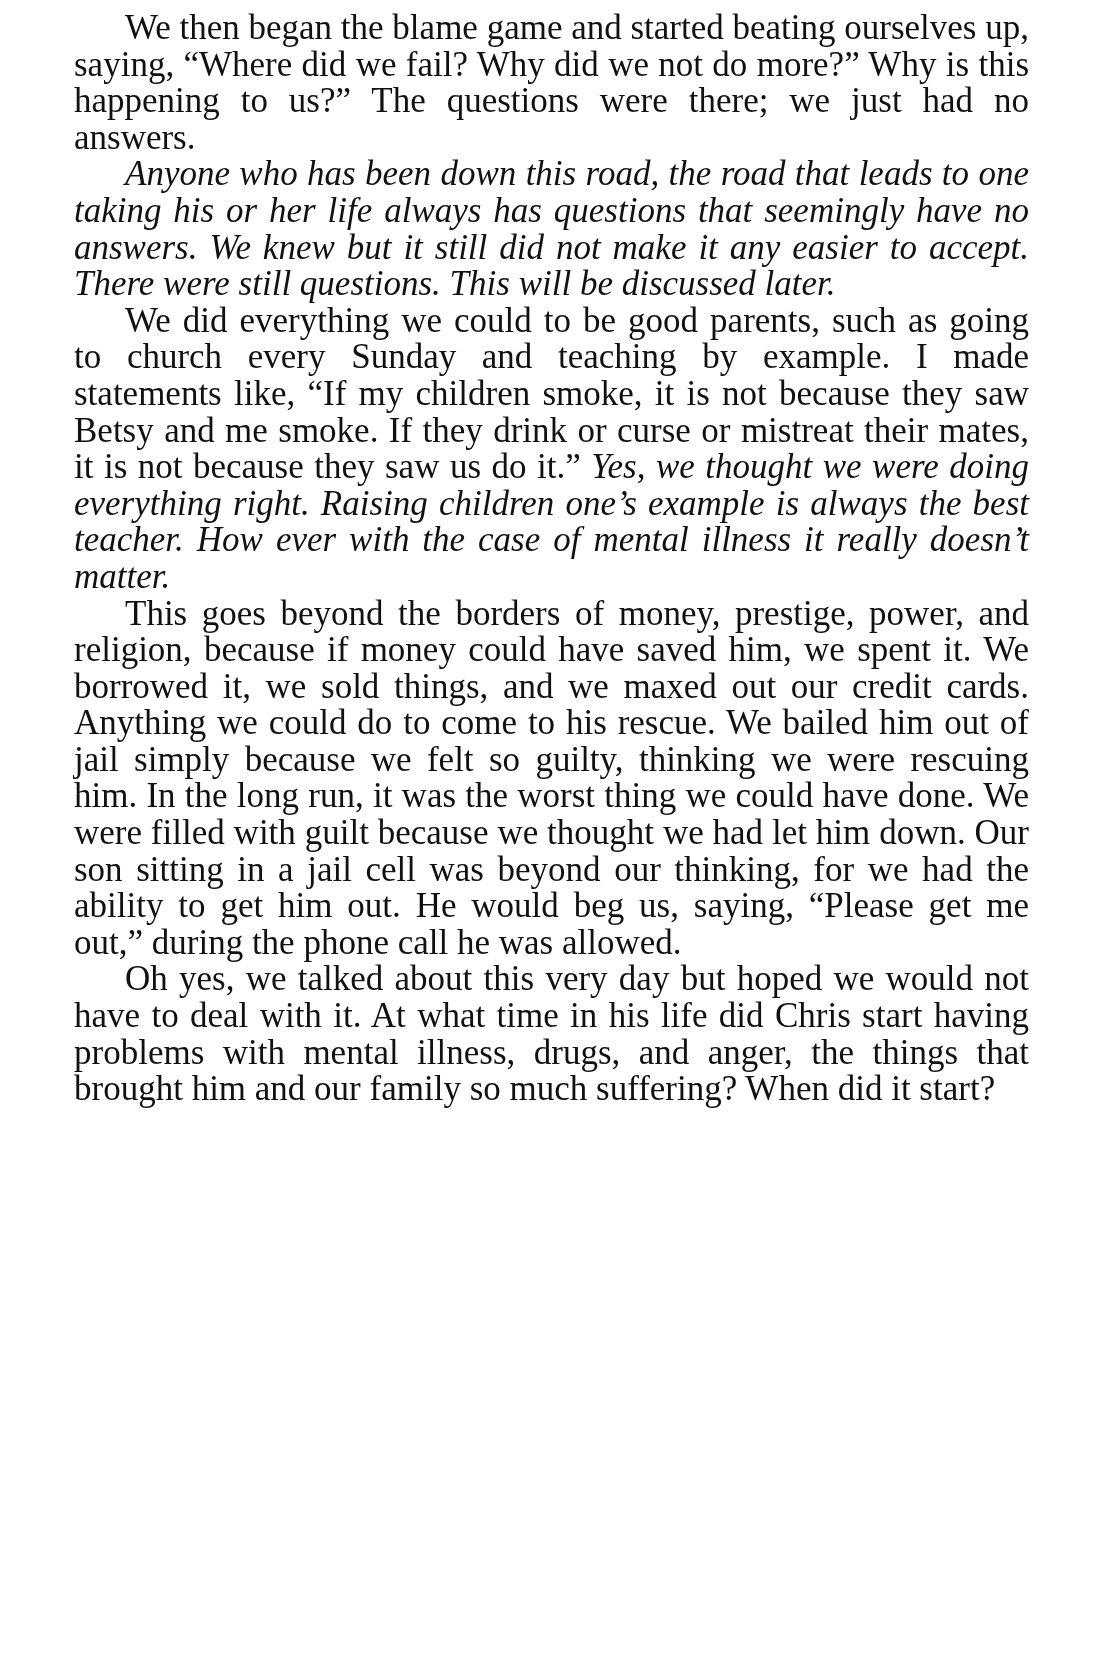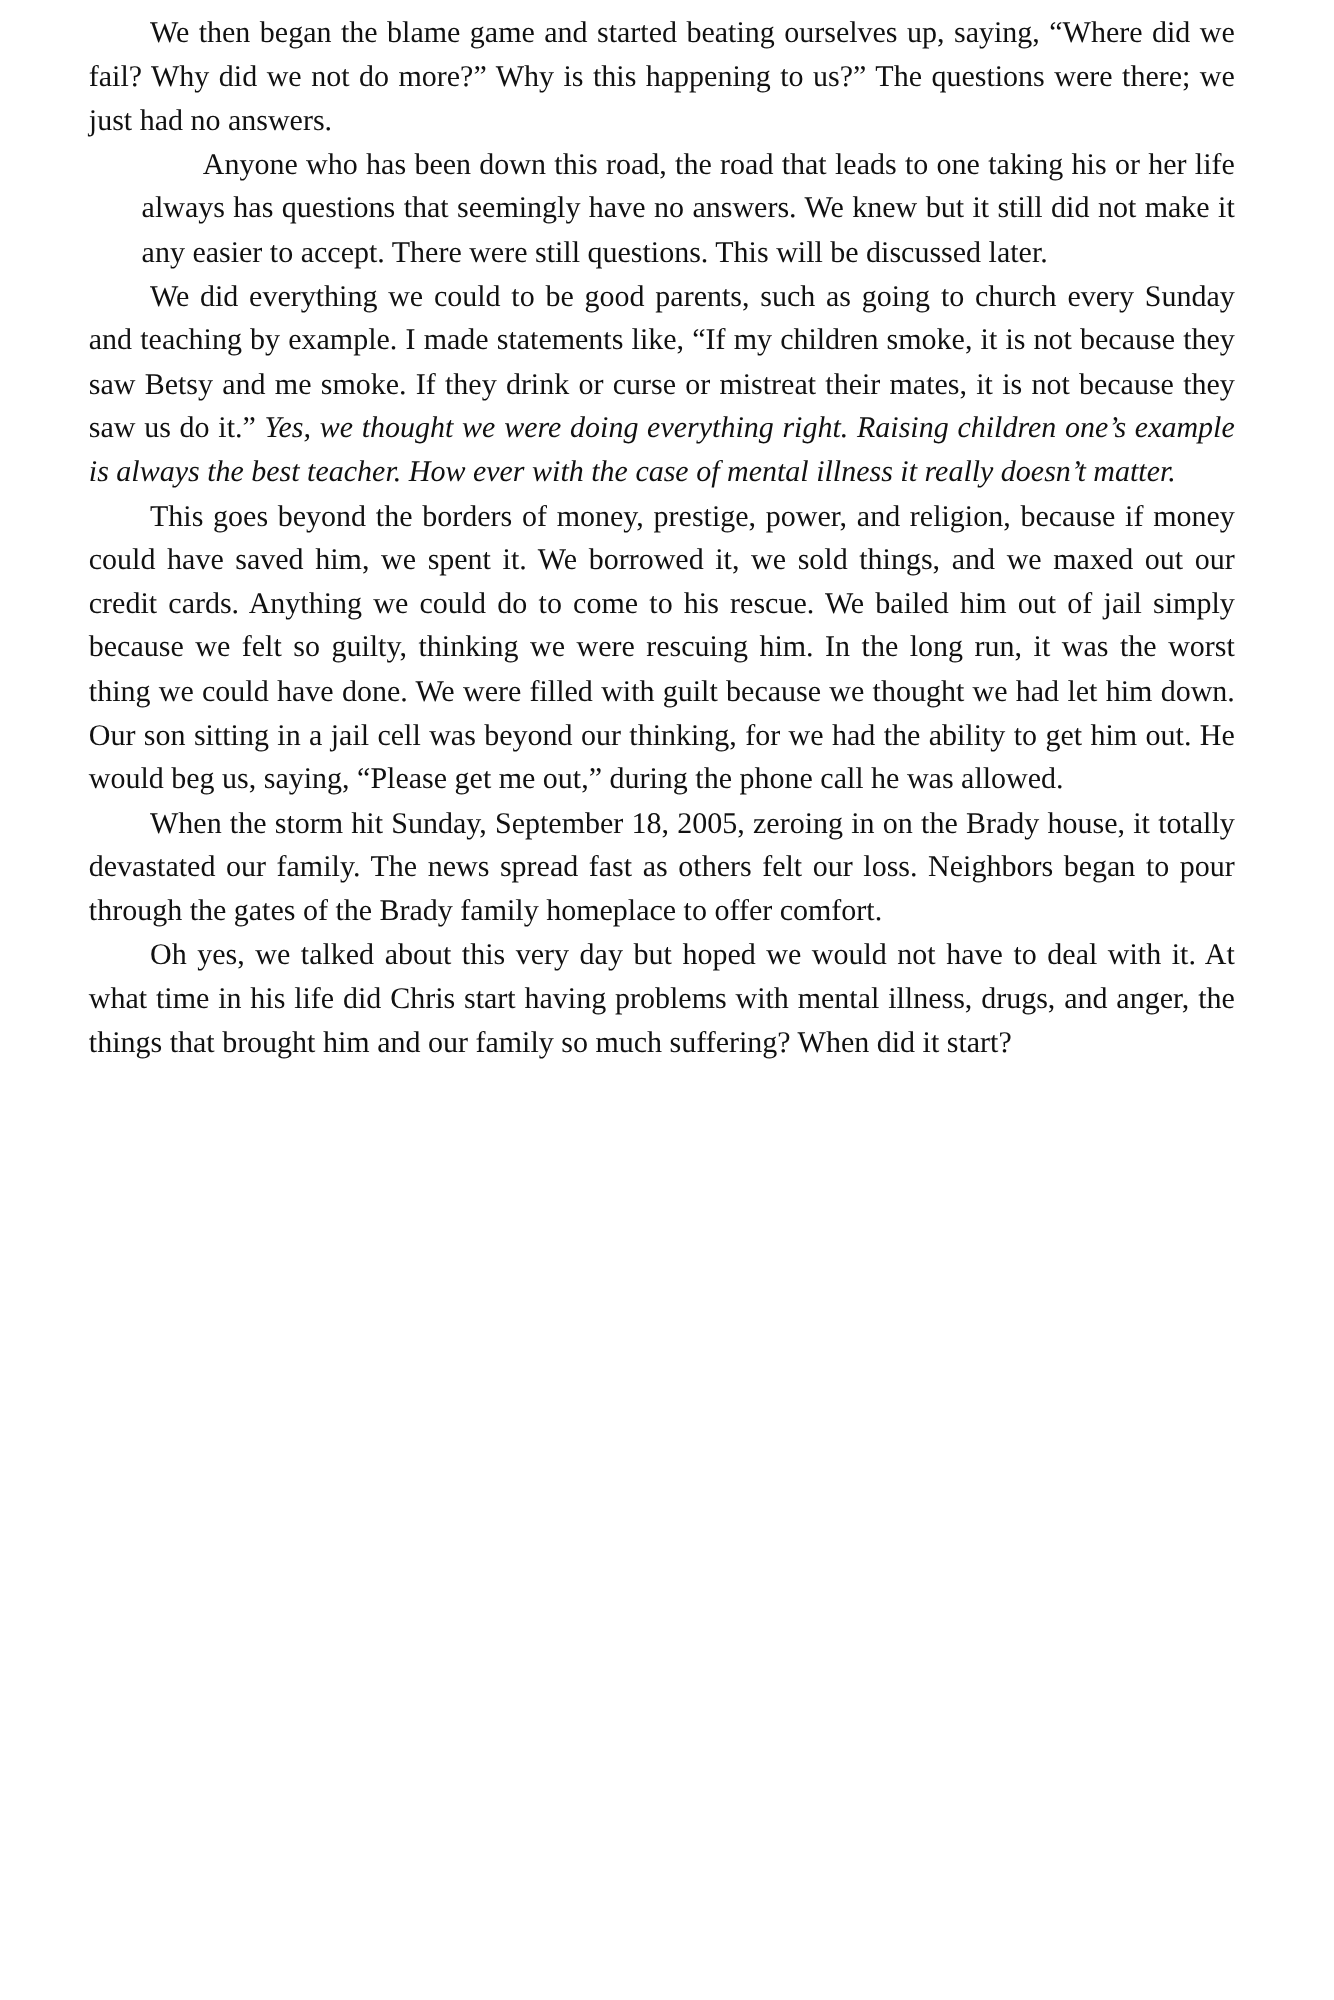--- a/index.html
+++ b/index.html
@@ -12,41 +12,40 @@
       height: 1667px;
       overflow: hidden;
       position: relative;
     }
     .page {
       position: absolute;
       left: 74px;
       top: 10px;
       width: 955px;
       font-family: "Liberation Serif", "DejaVu Serif", serif;
-      font-size: 25px;
+      font-size: 35px;
       line-height: 36.6px;
       color: #111111;
       text-align: justify;
       hyphens: none;
     }
     .page p {
       margin: 0;
       text-indent: 51px;
       text-align: justify;
     }
     .page p.italic {
-      margin-left: 44px;
+      font-style: italic;
     }
     .page em {
       font-style: italic;
     }
   </style>
 </head>
 <body>
 
 <div class="page">
   <p>We then began the blame game and started beating ourselves up, saying, “Where did we fail? Why did we not do more?” Why is this happening to us?” The questions were there; we just had no answers.</p>
   <p class="italic">Anyone who has been down this road, the road that leads to one taking his or her life always has questions that seemingly have no answers. We knew but it still did not make it any easier to accept. There were still questions. This will be discussed later.</p>
   <p><span>We did everything we could to be good parents, such as going to church every Sunday and teaching by example. I made statements like, “If my children smoke, it is not because they saw Betsy and me smoke. If they drink or curse or mistreat their mates, it is not because they saw us do it.” </span><em>Yes, we thought we were doing everything right. Raising children one’s example is always the best teacher. How ever with the case of mental illness it really doesn’t matter.</em></p>
   <p>This goes beyond the borders of money, prestige, power, and religion, because if money could have saved him, we spent it. We borrowed it, we sold things, and we maxed out our credit cards. Anything we could do to come to his rescue. We bailed him out of jail simply because we felt so guilty, thinking we were rescuing him. In the long run, it was the worst thing we could have done. We were filled with guilt because we thought we had let him down. Our son sitting in a jail cell was beyond our thinking, for we had the ability to get him out. He would beg us, saying, “Please get me out,” during the phone call he was allowed.</p>
-  <p>When the storm hit Sunday, September 18, 2005, zeroing in on the Brady house, it totally devastated our family. The news spread fast as others felt our loss. Neighbors began to pour through the gates of the Brady family homeplace to offer comfort.</p>
   <p>Oh yes, we talked about this very day but hoped we would not have to deal with it. At what time in his life did Chris start having problems with mental illness, drugs, and anger, the things that brought him and our family so much suffering? When did it start?</p>
 </div>
 
 </body></html>

